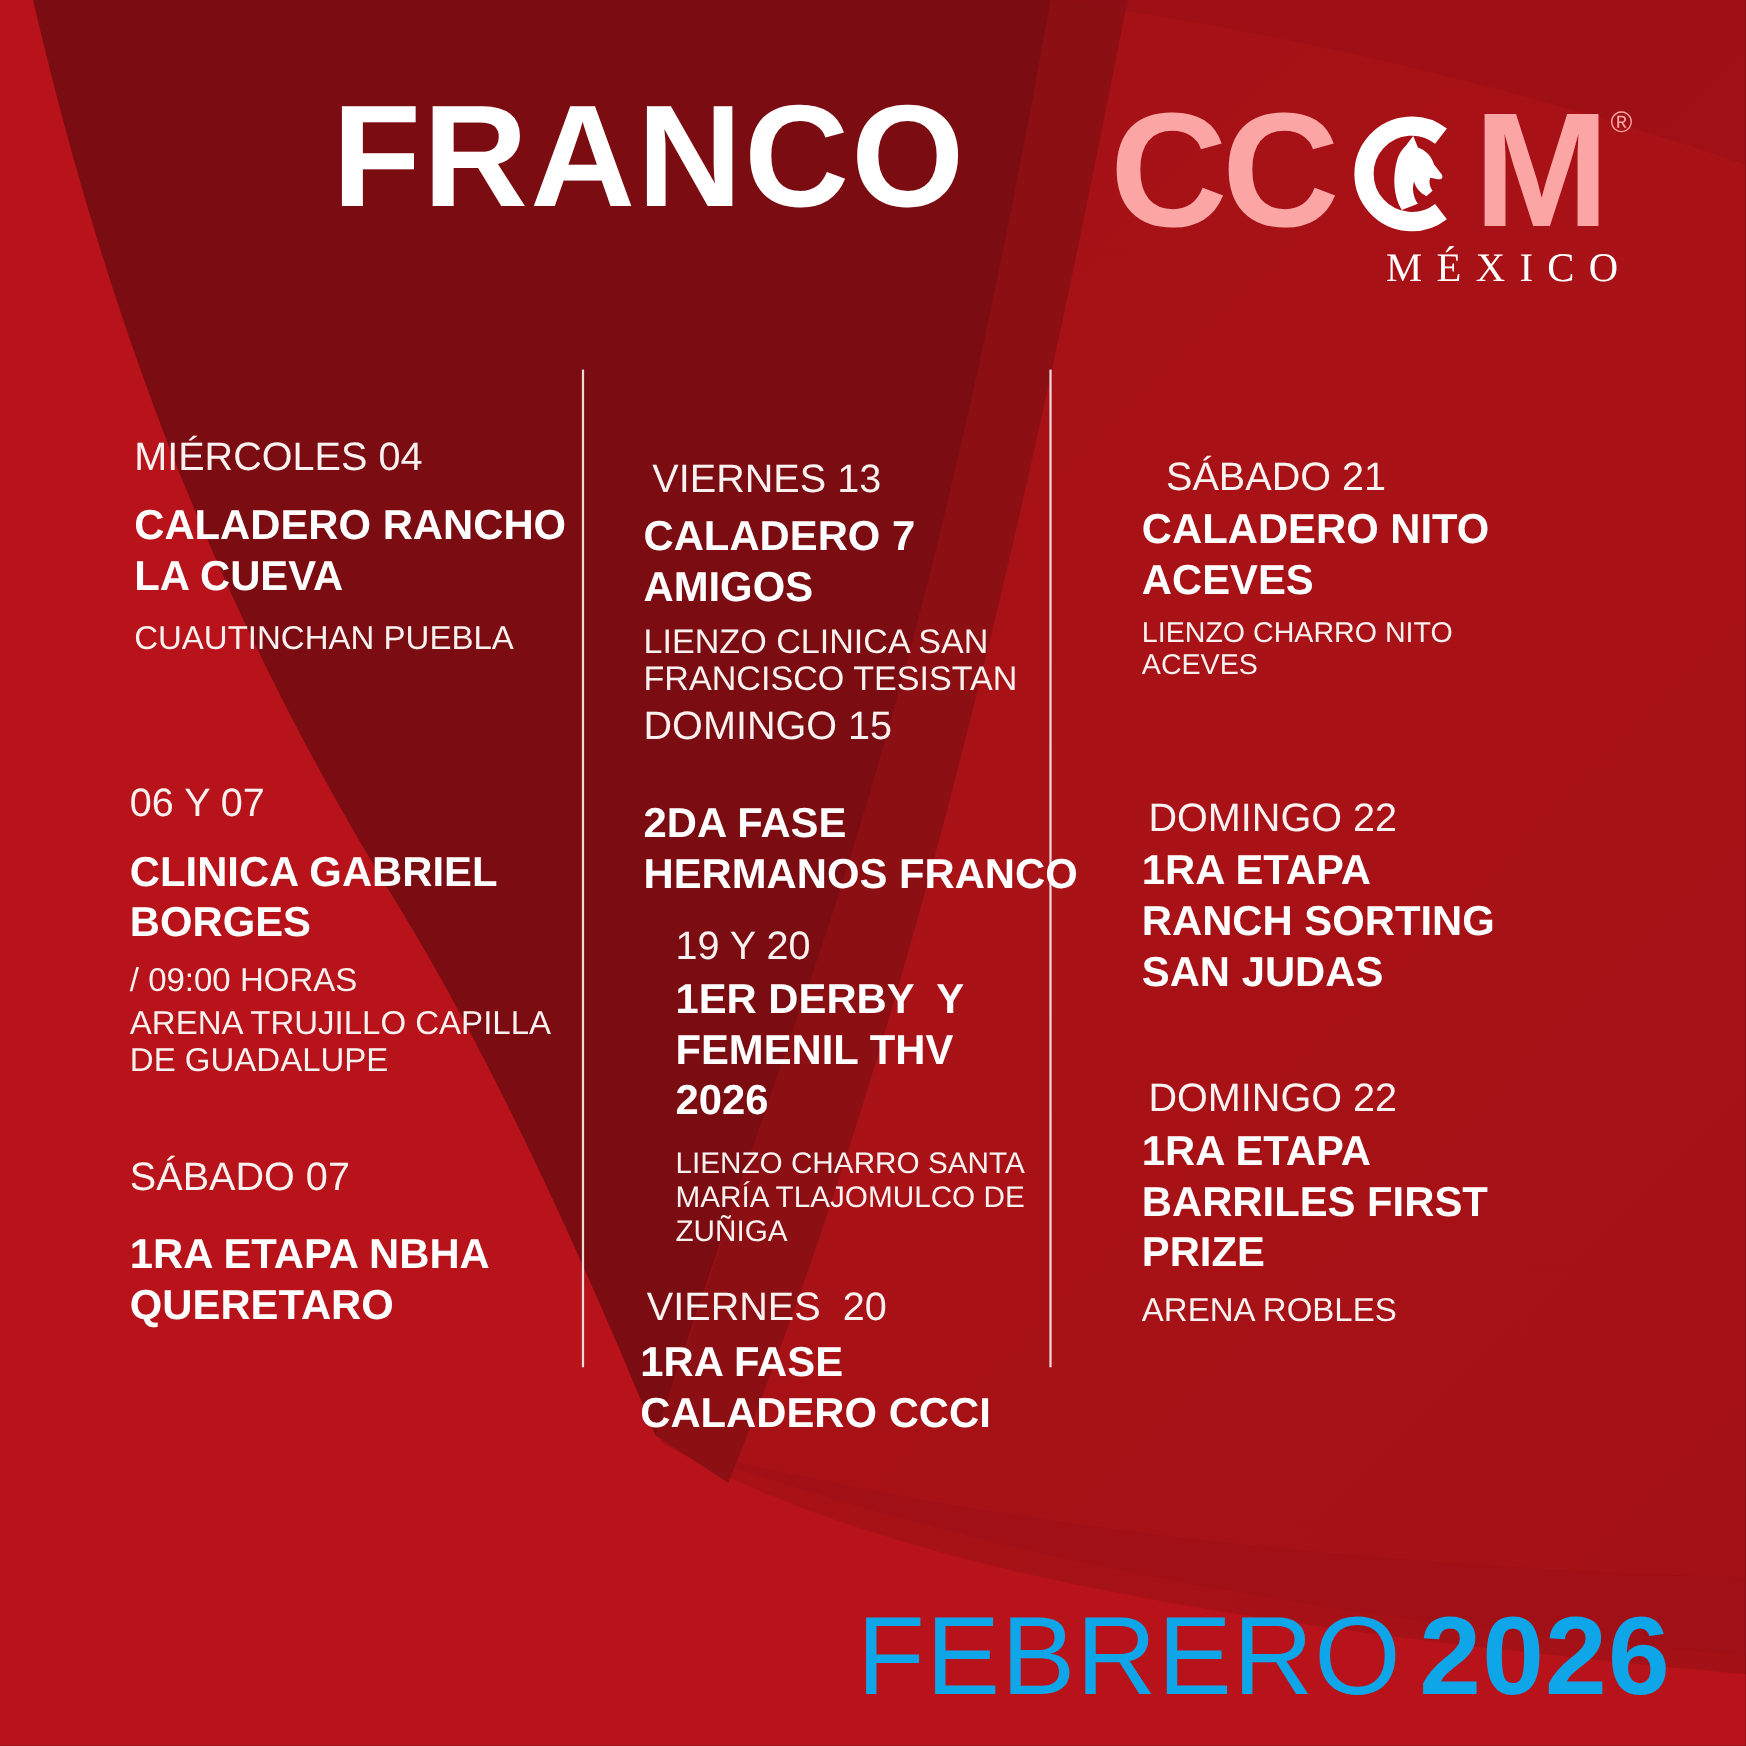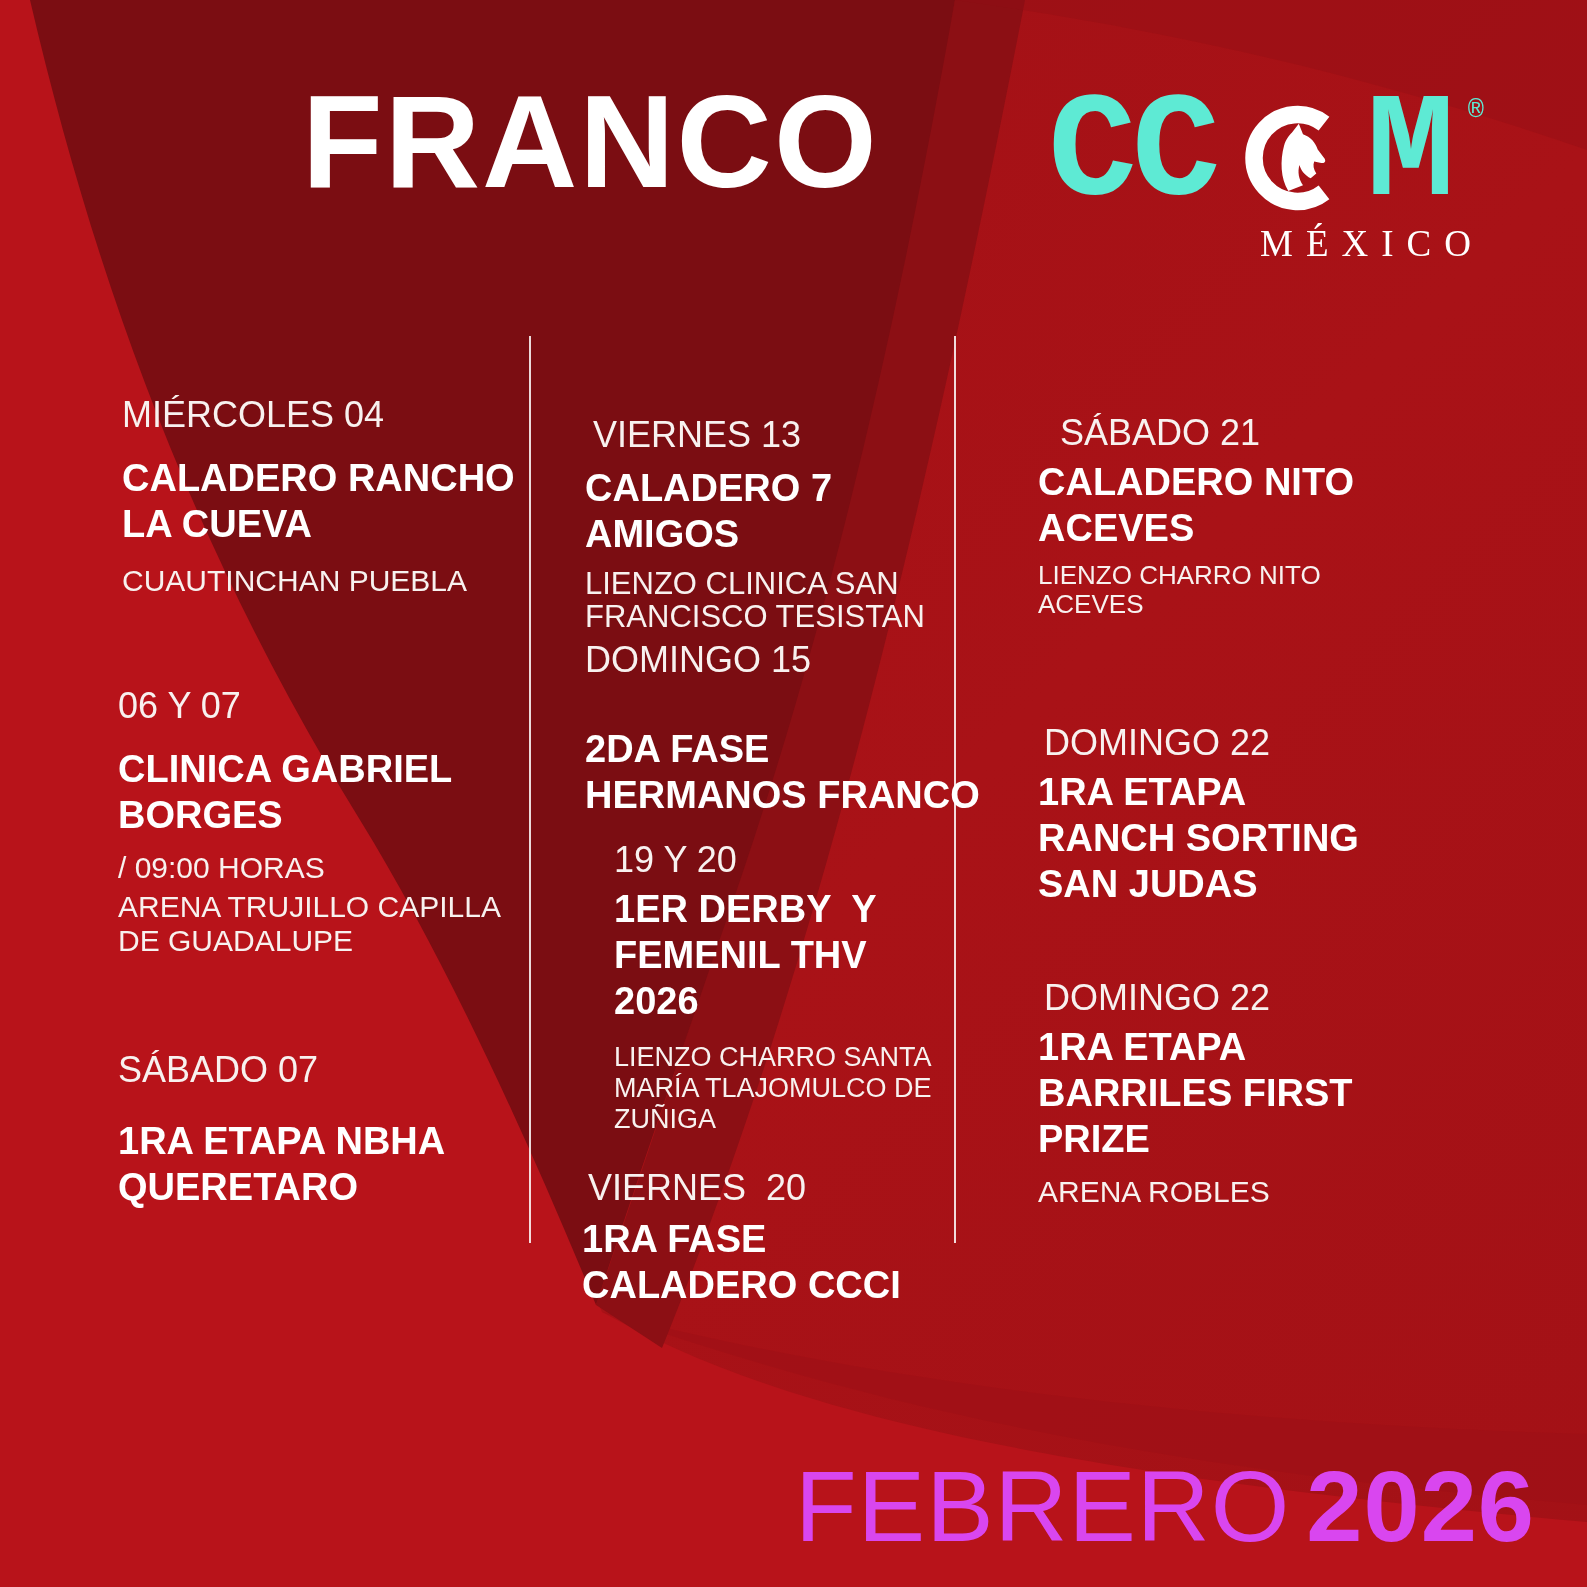--- a/index.html
+++ b/index.html
@@ -9,22 +9,22 @@
   }
   .bg{position:absolute;left:0;top:0;width:1587px;height:1587px;}
   
   .title{
     position:absolute;left:302px;top:76px;margin:0;
     font-size:132px;line-height:132px;font-weight:700;letter-spacing:2px;color:#ffffff;
     white-space:pre;
   }
   
   .logo{position:absolute;left:1048px;top:96px;width:436px;}
-  .logo-row{display:flex;align-items:center;justify-content:space-between;height:118px;
-    font-family:Liberation Mono, monospace;font-weight:700;color:#5eead4;}
+  .logo-row{display:flex;align-items:center;justify-content:flex-end;height:118px;
+    font-family:Liberation Sans, sans-serif;font-weight:700;color:#fca5a5;}
   .logo-cc,.logo-m{font-size:148px;line-height:112px;letter-spacing:-5px;}
   .logo-horse-c{width:119px;height:112px;margin:0 2px 0 6px;transform:translateY(3px);}
   .logo-horse-c svg{width:119px;height:112px;display:block;}
   .logo-reg{font-size:27px;line-height:27px;align-self:flex-start;margin:2px 0 0 6px;font-weight:400;}
   .logo-country{
     font-family:"Liberation Serif","DejaVu Serif",serif;
     font-size:37px;letter-spacing:13px;margin-top:8px;text-align:right;color:#fff;white-space:pre;
   }
   
   .divider{position:absolute;top:336px;width:2px;height:907px;background:rgba(255,255,255,0.85);}
@@ -37,22 +37,22 @@
   .det{font-size:30px;line-height:36px;font-weight:400;white-space:pre;color:#f8f1ef;}
   .det34{font-size:30px;line-height:34px;font-weight:400;white-space:pre;color:#f8f1ef;}
   .det31{font-size:31px;line-height:33px;font-weight:400;white-space:pre;color:#f8f1ef;}
   .det-sm{font-size:27px;line-height:31px;font-weight:400;white-space:pre;color:#f8f1ef;}
   .det-xs{font-size:26px;line-height:29px;font-weight:400;white-space:pre;color:#f8f1ef;}
   .m4{margin-top:4px;}.m6{margin-top:6px;}.m8{margin-top:8px;}.m10{margin-top:10px;}
   .m12{margin-top:12px;}.m14{margin-top:4px;}.m16{margin-top:16px;}.m18{margin-top:18px;}
   .m26{margin-top:26px;}.m44{margin-top:44px;}
   
   .footer{
-    position:absolute;right:52px;top:1456px;white-space:pre;
-    font-size:101px;line-height:101px;color:#d946ef;
+    position:absolute;right:68px;top:1456px;white-space:pre;
+    font-size:101px;line-height:101px;color:#0ea5e9;
   }
   .footer .month{font-weight:400;letter-spacing:1px;}
   .footer .year{font-weight:700;margin-left:16px;letter-spacing:1px;}
 </style>
 </head>
 <body>
 
 <div class="poster">
 
   <svg class="bg" viewBox="0 0 1587 1587" preserveAspectRatio="none" aria-hidden="true">
@@ -100,21 +100,21 @@
   <div class="divider d1"></div>
   <div class="divider d2"></div>
 
   <div class="group" style="left:122px;top:393px;">
     <div class="day">MIÉRCOLES 04</div>
     <div class="tl m18">CALADERO RANCHO</div>
     <div class="tl">LA CUEVA</div>
     <div class="det m16">CUAUTINCHAN PUEBLA</div>
   </div>
 
-  <div class="group" style="left:118px;top:684px;">
+  <div class="group" style="left:118px;top:708px;">
     <div class="day">06 Y 07</div>
     <div class="tl m18">CLINICA GABRIEL</div>
     <div class="tl">BORGES</div>
     <div class="det m12">/ 09:00 HORAS</div>
     <div class="det34 m14">ARENA TRUJILLO CAPILLA</div>
     <div class="det34">DE GUADALUPE</div>
   </div>
 
   <div class="group" style="left:118px;top:1048px;">
     <div class="day">SÁBADO 07</div>

